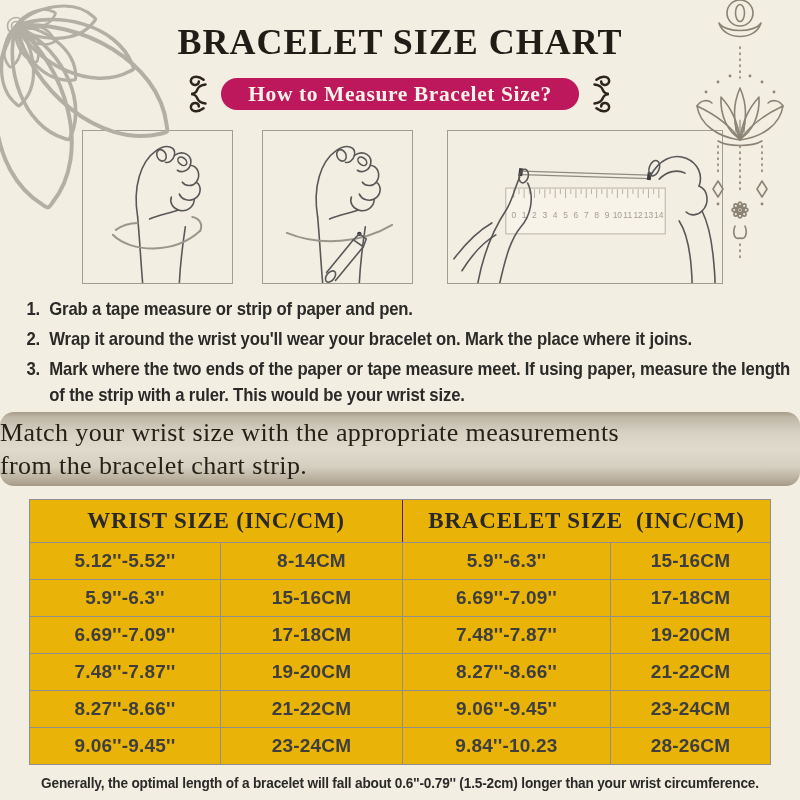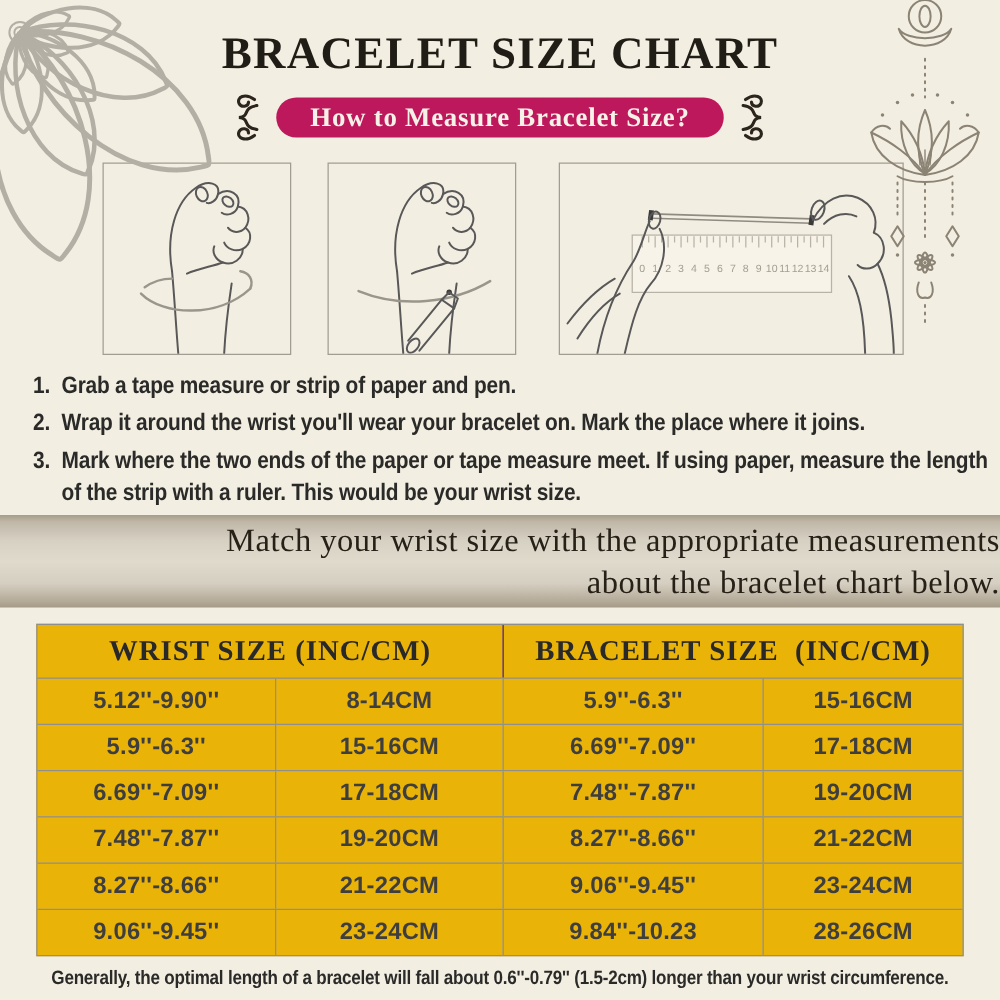--- a/index.html
+++ b/index.html
@@ -37,22 +37,22 @@
     font-family:"Liberation Sans",sans-serif;font-weight:bold;font-size:19px;
     letter-spacing:-0.2px;color:#2a2a28;
   }
   .step{display:flex;margin-bottom:4px;line-height:26px;}
   .step-num{flex:0 0 26px;}
   .step-text{flex:1;}
   
   .banner{
     margin-top:3px;height:74px;width:800px;
     background:linear-gradient(180deg,#a79c8a 0%,#bfb6a6 7%,#d7d1c4 28%,#e0dacd 50%,#d5cfc1 74%,#b3a896 94%,#a49a87 100%);
-    display:flex;flex-direction:column;justify-content:center;text-align:right;
-    font-size:26px;line-height:33px;color:#262017;letter-spacing:0.4px;
+    display:flex;flex-direction:column;justify-content:center;text-align:left;
+    font-size:26px;line-height:33px;color:#262017;letter-spacing:0.4px;border-radius:14px;
   }
   
   .size-table{width:740px;margin:13px auto 0;border:1px solid #8f8f8f;box-sizing:content-box;background:#eab308;}
   .thead{display:grid;grid-template-columns:372px 368px;}
   .th{
     height:42px;line-height:42px;text-align:center;font-weight:bold;font-size:23px;
     letter-spacing:0.8px;color:#292929;border-left:1px solid #4c1d95;box-sizing:border-box;white-space:pre;
   }
   .th:first-child{border-left:none;}
   .trow{display:grid;grid-template-columns:190px 182px 208px 160px;border-top:1px solid #8f8f8f;}
@@ -315,31 +315,31 @@
       <span class="step-text">Wrap it around the wrist you'll wear your bracelet on. Mark the place where it joins.</span>
     </div>
     <div class="step">
       <span class="step-num">3.</span>
       <span class="step-text">Mark where the two ends of the paper or tape measure meet. If using paper, measure the length of the strip with a ruler. This would be your wrist size.</span>
     </div>
   </div>
 
   <div class="banner">
     <div>Match your wrist size with the appropriate measurements</div>
-    <div>about the bracelet chart below.</div>
+    <div>from the bracelet chart strip.</div>
   </div>
 
   <div class="size-table">
     <div class="thead">
       <div class="th">WRIST SIZE (INC/CM)</div>
       <div class="th">BRACELET SIZE  (INC/CM)</div>
     </div>
     <div>
         <div class="trow">
-          <div class="tcell">5.12''-9.90''</div>
+          <div class="tcell">5.12''-5.52''</div>
           <div class="tcell">8-14CM</div>
           <div class="tcell">5.9''-6.3''</div>
           <div class="tcell">15-16CM</div>
         </div>
         <div class="trow">
           <div class="tcell">5.9''-6.3''</div>
           <div class="tcell">15-16CM</div>
           <div class="tcell">6.69''-7.09''</div>
           <div class="tcell">17-18CM</div>
         </div>

